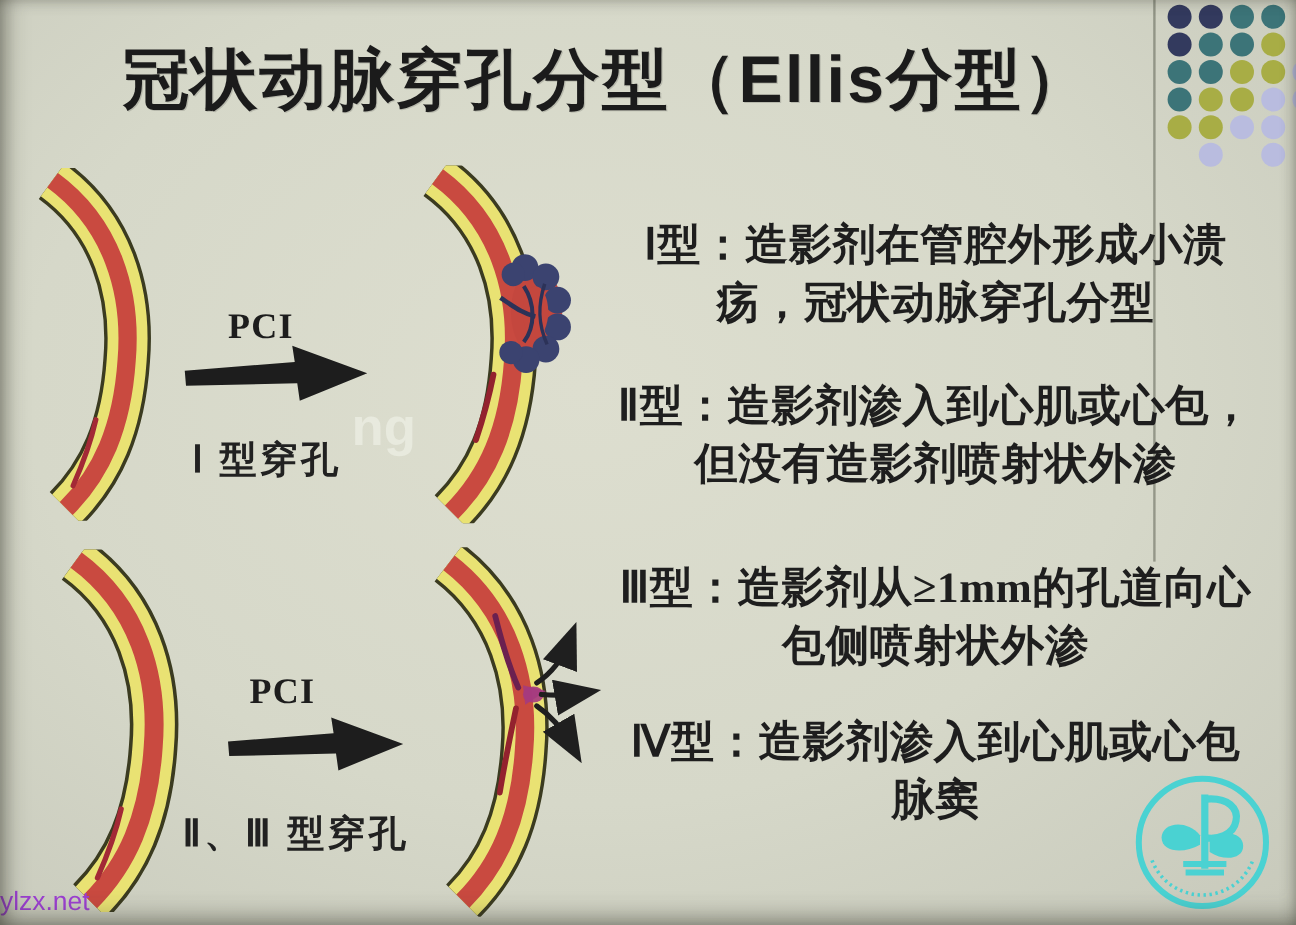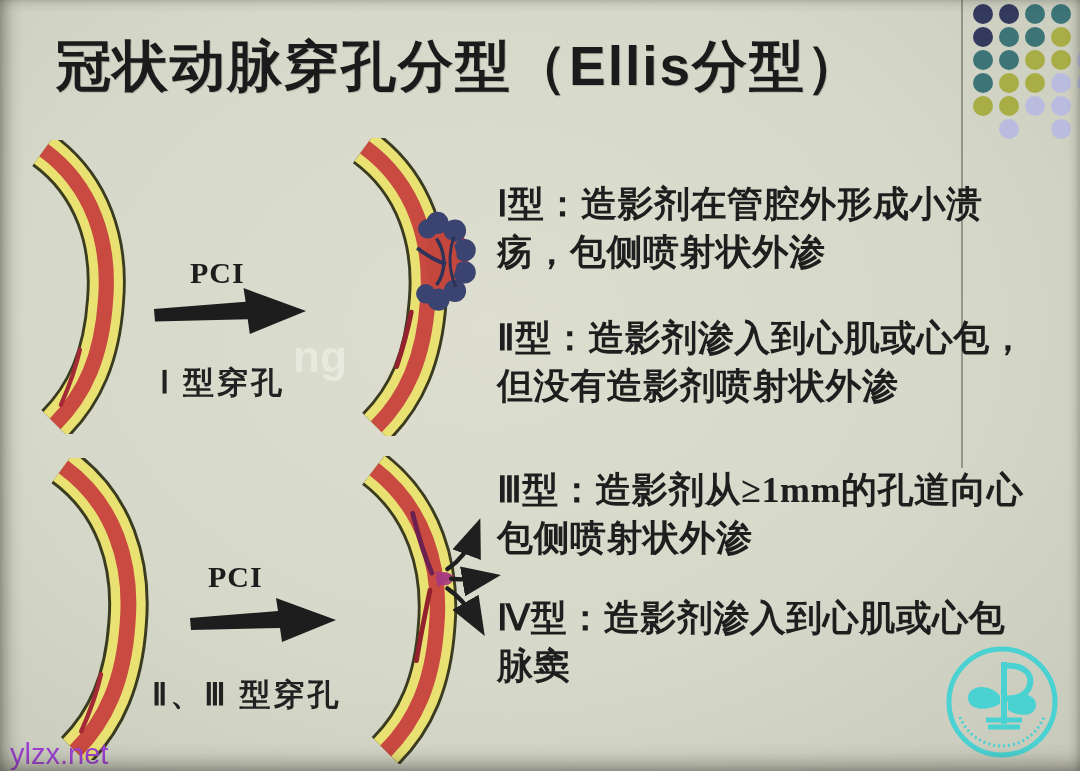--- a/index.html
+++ b/index.html
@@ -1,19 +1,20 @@
 <!DOCTYPE html>
 <html><head>
 <meta charset="utf-8">
 <style>
   html,body { margin:0; padding:0; background:#888; }
   .slide {
     position:relative; width:1080px; height:771px; overflow:hidden;
     background: radial-gradient(ellipse at 45% 42%, #dddecf 0%, #d6d8c9 55%, #c7c9bb 100%);
     font-family:"Liberation Serif", serif;
+    text-align:center;
   }
   .slide::after{
     content:""; position:absolute; inset:0; pointer-events:none;
     box-shadow: inset 14px 0 20px -12px rgba(40,40,30,.55),
                 inset -8px 0 12px -8px rgba(40,40,30,.35),
                 inset 0 -16px 20px -10px rgba(50,50,40,.45),
                 inset 0 8px 12px -8px rgba(60,60,50,.25);
   }
   .title{
     position:absolute; left:56px; top:30px; margin:0; width:900px;
@@ -45,23 +46,23 @@
     font-size:36px; line-height:48px; font-weight:600; letter-spacing:.5px;
     color:#1e1e1e; white-space:pre-line;
   }
   .t1{ top:180px; } .t2{ top:314px; } .t3{ top:466px; } .t4{ top:594px; }
   .faint-mark{
     position:absolute; left:293px; top:332px;
     font-family:"Liberation Sans", sans-serif;
     font-size:44px; font-weight:700; color:rgba(246,248,240,.5);
   }
   .corner-mark{
-    position:absolute; left:10px; top:738px;
+    position:absolute; left:0; top:738px;
     font-family:"Liberation Sans", sans-serif;
-    font-size:29px; font-weight:500; color:#9c3fd2;
+    font-size:22px; font-weight:500; color:#9c3fd2;
   }
   .logo{ position:absolute; left:942px; top:642px; }
 </style>
 </head>
 <body>
 
 <div class="slide">
 
   <h1 class="title">冠状动脉穿孔分型（Ellis分型）</h1>
 
@@ -163,21 +164,21 @@
     </g>
   </svg>
 
   <div class="pci-label pl2">PCI</div>
   <svg class="pci-arrow pa2" width="150" height="48" viewBox="0 0 150 48">
     <path d="M 2,22 L 90,15 L 88,2 L 148,24 L 94,46 L 92,32 L 3,34 Z" fill="#1d1d1d"></path>
   </svg>
   <div class="pci-caption pc2">Ⅱ、Ⅲ 型穿孔</div>
 
   <div class="type-text t1">Ⅰ型：造影剂在管腔外形成小溃
-疡，包侧喷射状外渗</div>
+疡，冠状动脉穿孔分型</div>
   <div class="type-text t2">Ⅱ型：造影剂渗入到心肌或心包，
 但没有造影剂喷射状外渗</div>
   <div class="type-text t3">Ⅲ型：造影剂从≥1mm的孔道向心
 包侧喷射状外渗</div>
   <div class="type-text t4">Ⅳ型：造影剂渗入到心肌或心包
 脉窦</div>
 
   <div class="faint-mark">ng</div>
   <div class="corner-mark">ylzx.net</div>
 

